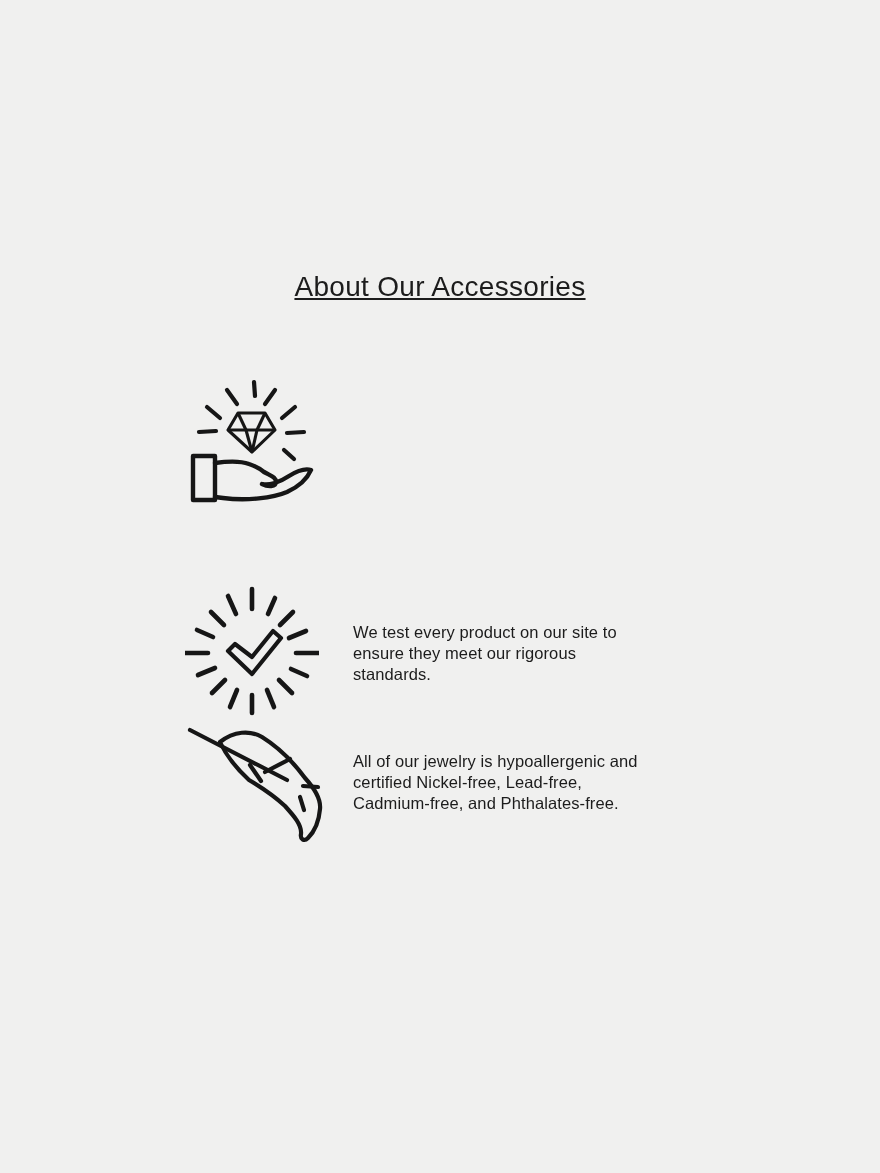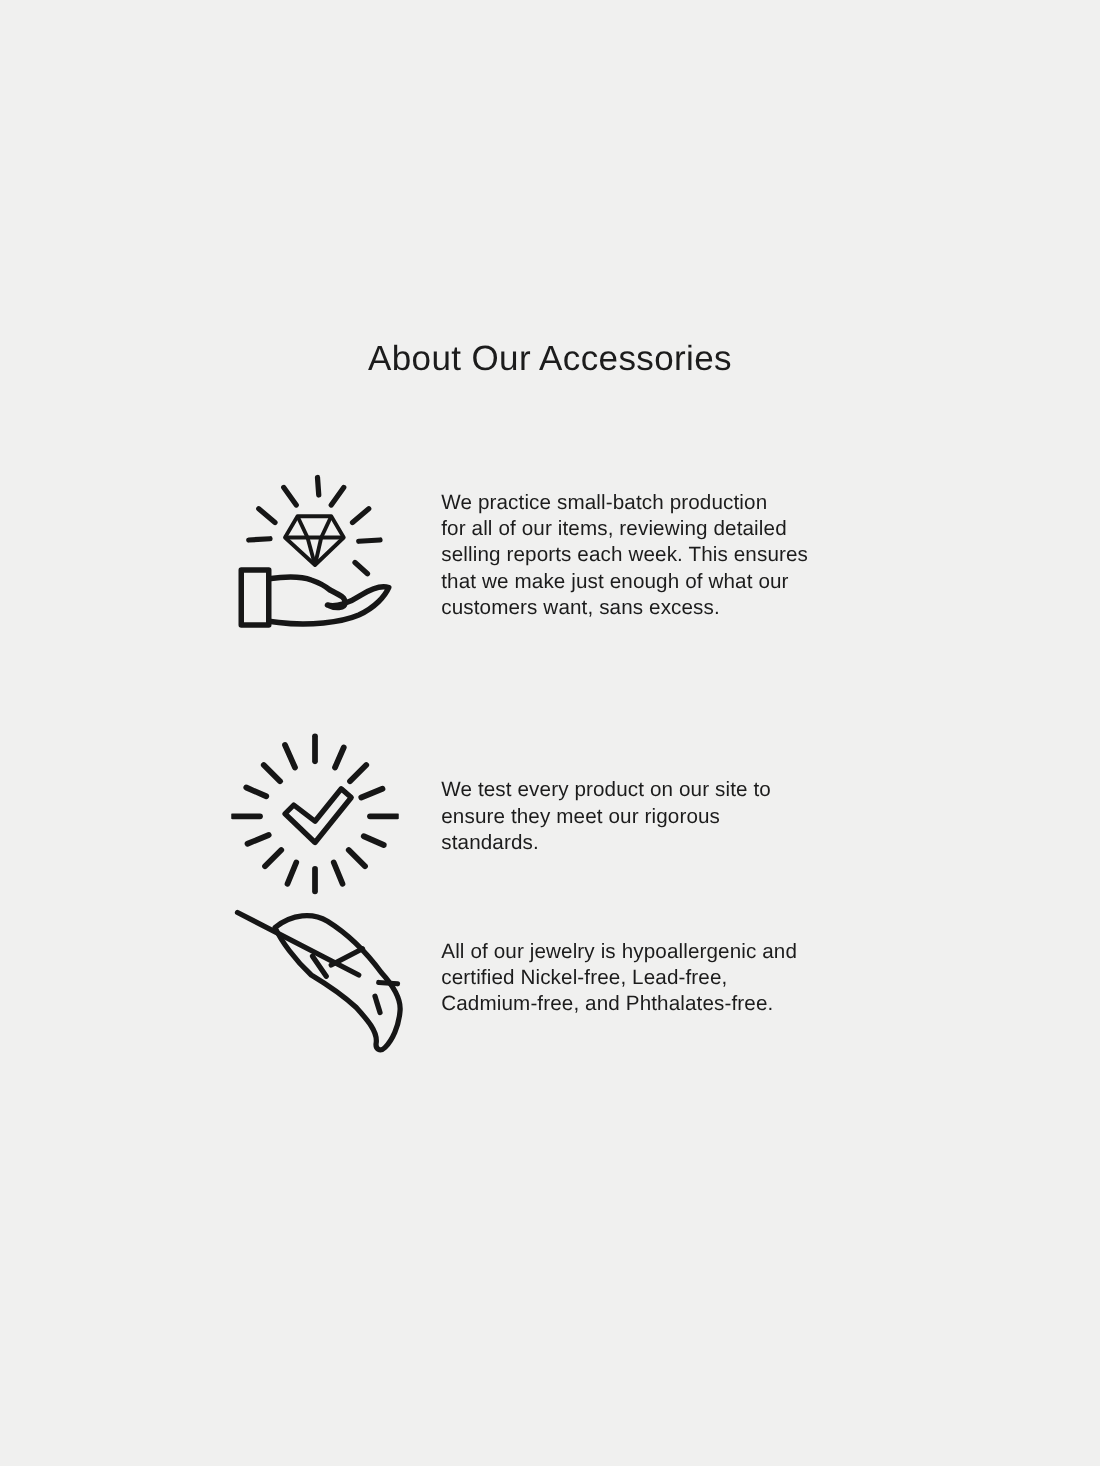--- a/index.html
+++ b/index.html
@@ -20,20 +20,21 @@
     top: 270px;
     left: 0;
     width: 880px;
     margin: 0;
     text-align: center;
     font-size: 28px;
     line-height: 34px;
     font-weight: 500;
     letter-spacing: 0.3px;
     color: #1c1c1c;
+    text-decoration: underline;
   }
   .features {
     position: absolute;
     left: 185px;
     top: 378px;
     width: 510px;
   }
   .feature {
     display: flex;
     align-items: center;
@@ -104,25 +105,20 @@
                      C 86 98, 91 99, 91 104
                      C 91 109, 83 109, 77 106
                      C 84 108, 95 104, 104 98
                      C 112 93, 120 90, 126 92
                      C 123 99, 115 108, 102 114
                      C 88 120, 62 123, 38 120
                      L 30 119"></path>
           </g>
         </svg>
       </div>
-      <p class="feature-text">We practice small-batch production
-for all of our items, reviewing detailed
-selling reports each week. This ensures
-that we make just enough of what our
-customers want, sans excess.</p>
     </div>
 
     <div class="feature">
       <div class="icon-wrap">
         <svg width="134" height="134" viewBox="0 0 134 134" aria-hidden="true">
 
           <g class="ink-stroke" stroke-width="4.6" stroke-linecap="round">
             <path d="M111 67 L133 67"></path>
             <path d="M104 52 L121 45"></path>
             <path d="M95 39 L108 26"></path>

